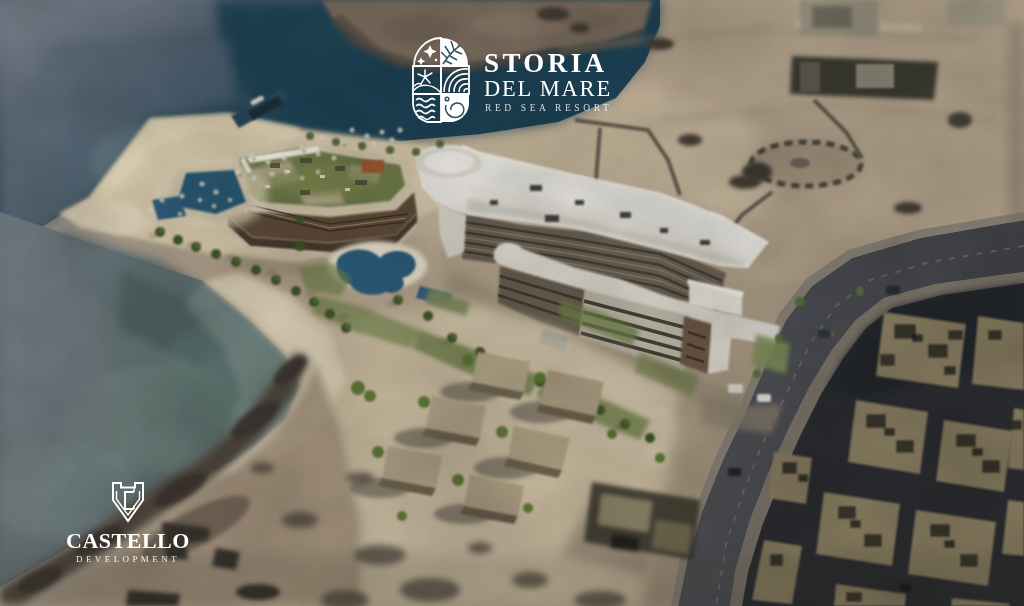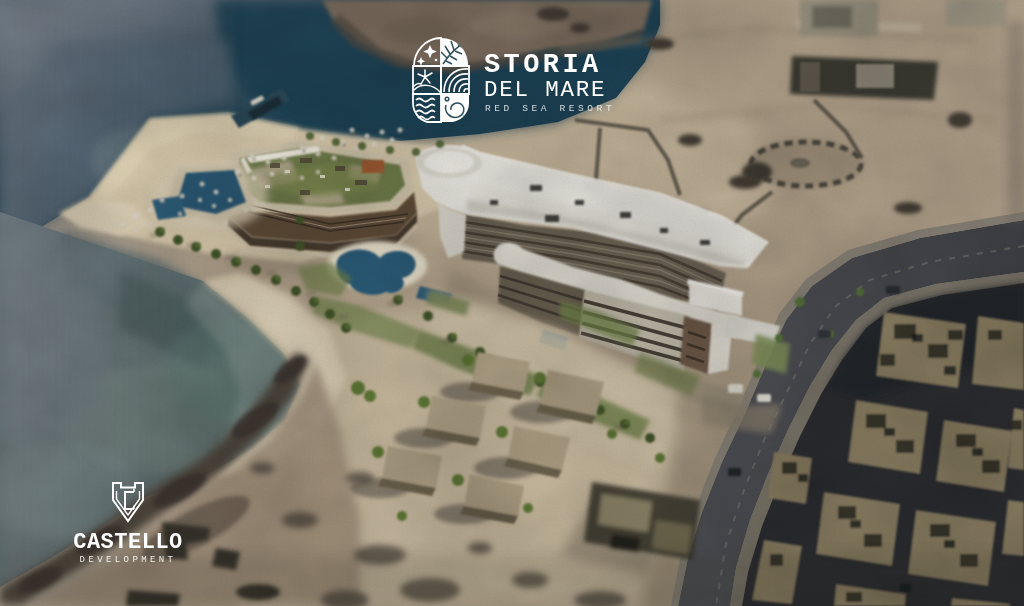--- a/index.html
+++ b/index.html
@@ -1,16 +1,16 @@
 <!DOCTYPE html>
 <html><head>
 <meta charset="utf-8">
 <style>
   html,body{margin:0;padding:0;background:#b9a994;}
-  #stage{position:relative;width:1024px;height:606px;overflow:hidden;font-family:Liberation Mono, monospace;}
+  #stage{position:relative;width:1024px;height:606px;overflow:hidden;font-family:Liberation Serif, serif;}
   svg{display:block;}
 </style>
 </head>
 <body>
 <div id="stage">
 <svg width="1024" height="606" viewBox="0 0 1024 606" xmlns="http://www.w3.org/2000/svg">
 <defs>
   <linearGradient id="sandBase" x1="0" y1="0" x2="1" y2="1">
     <stop offset="0" stop-color="#a89a86"></stop>
     <stop offset="0.45" stop-color="#b4a48d"></stop>

